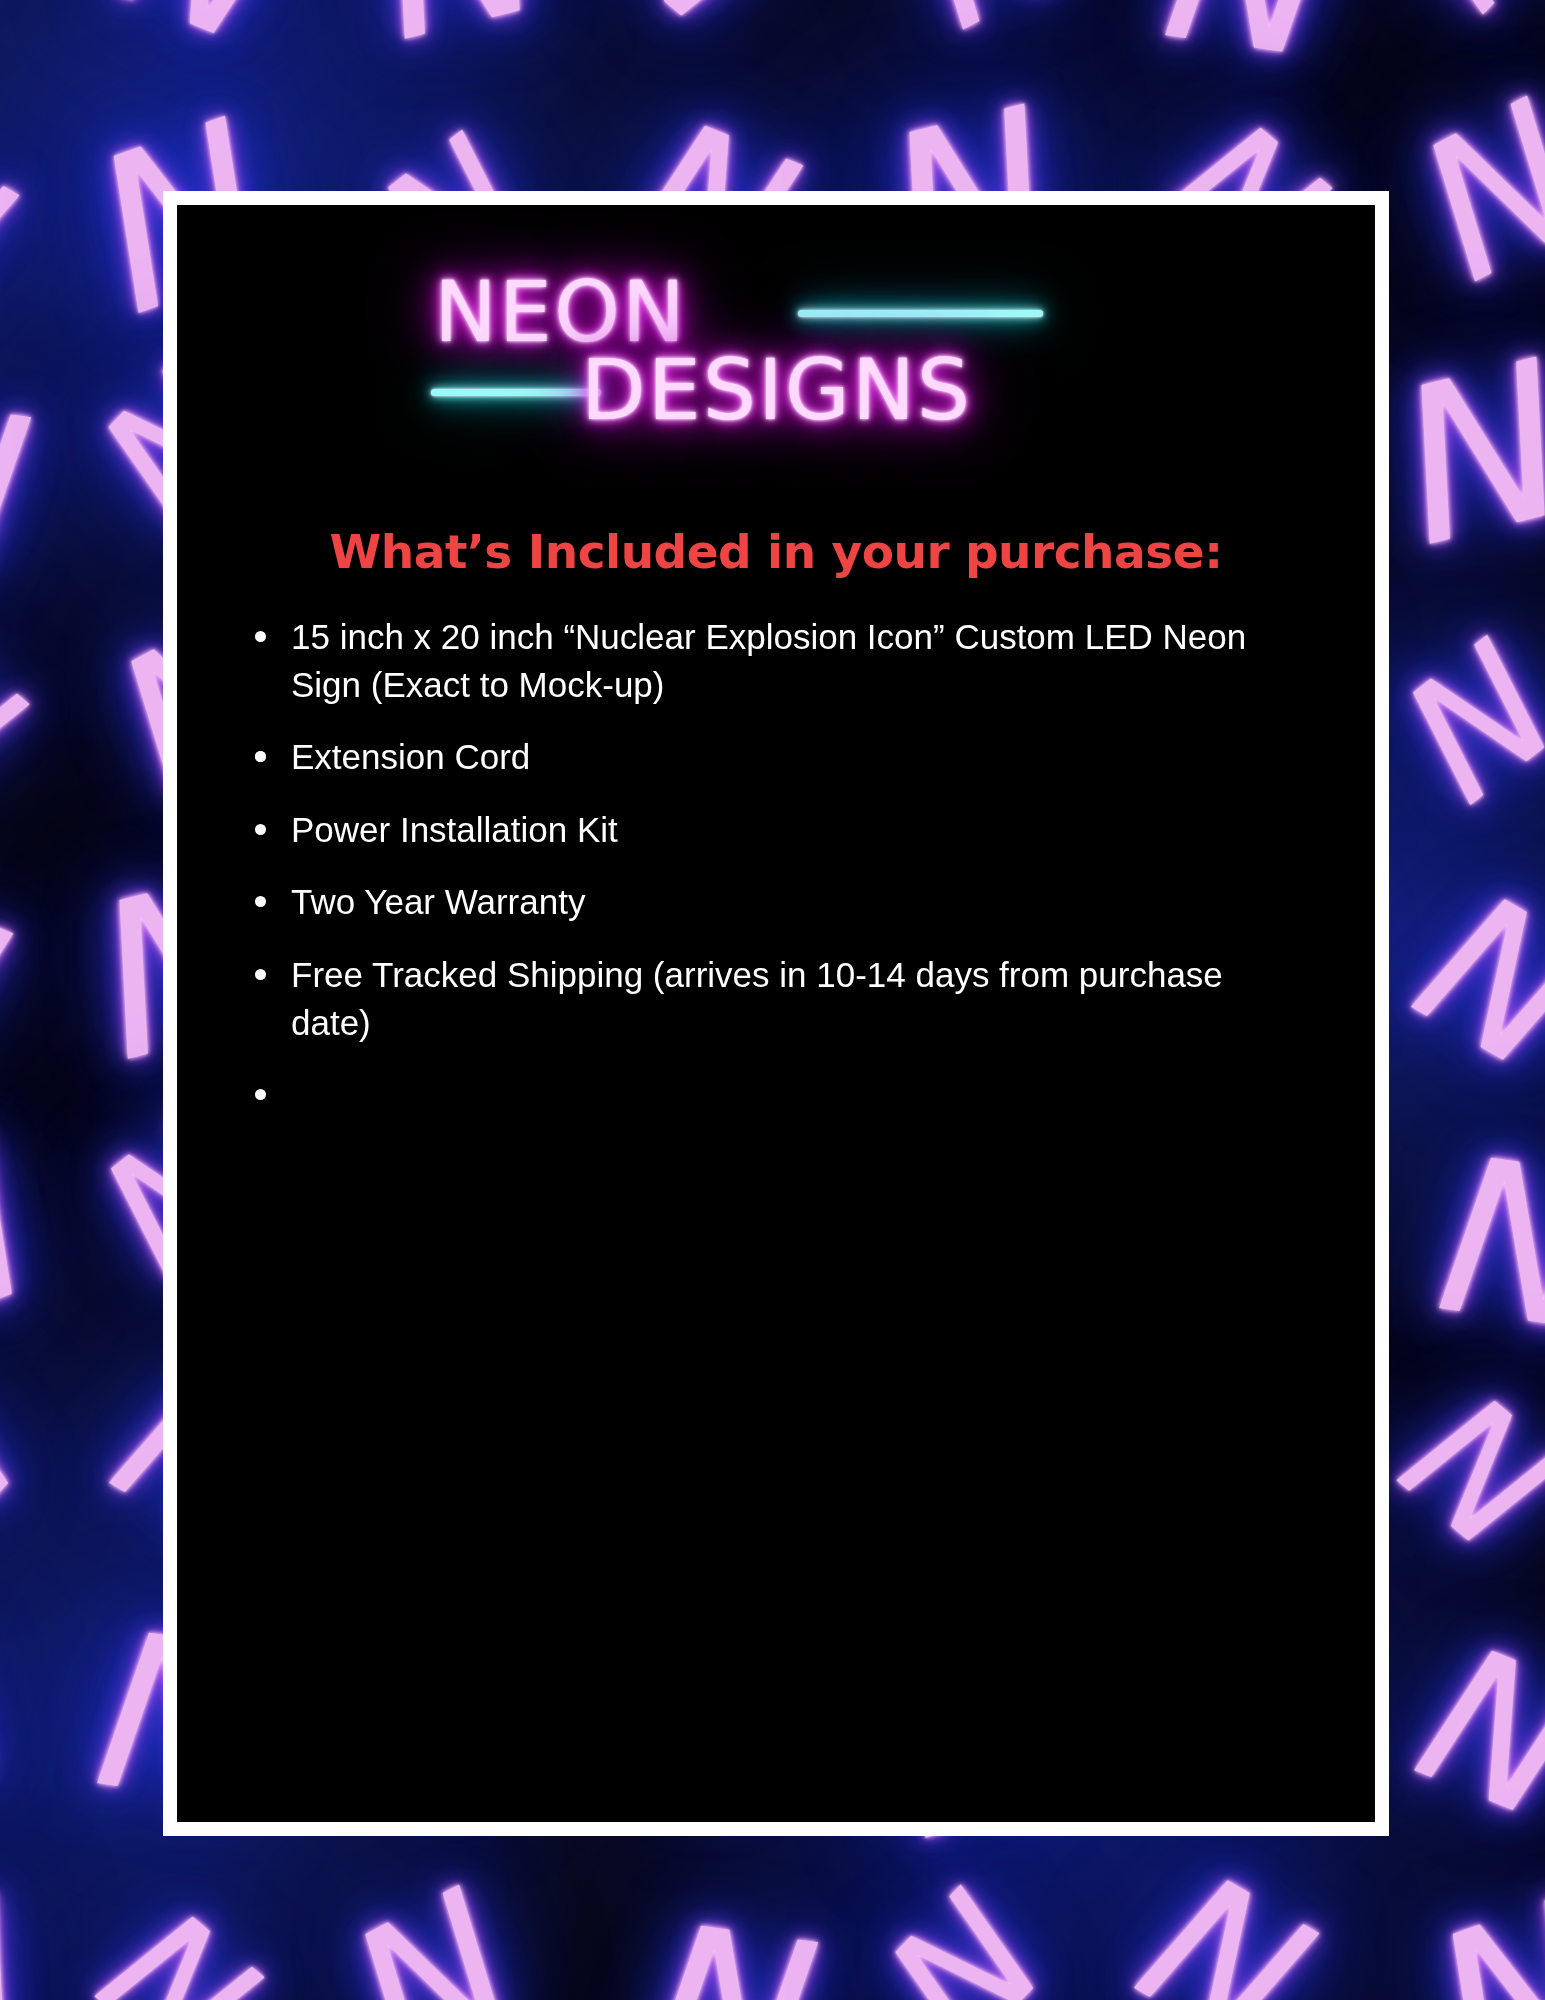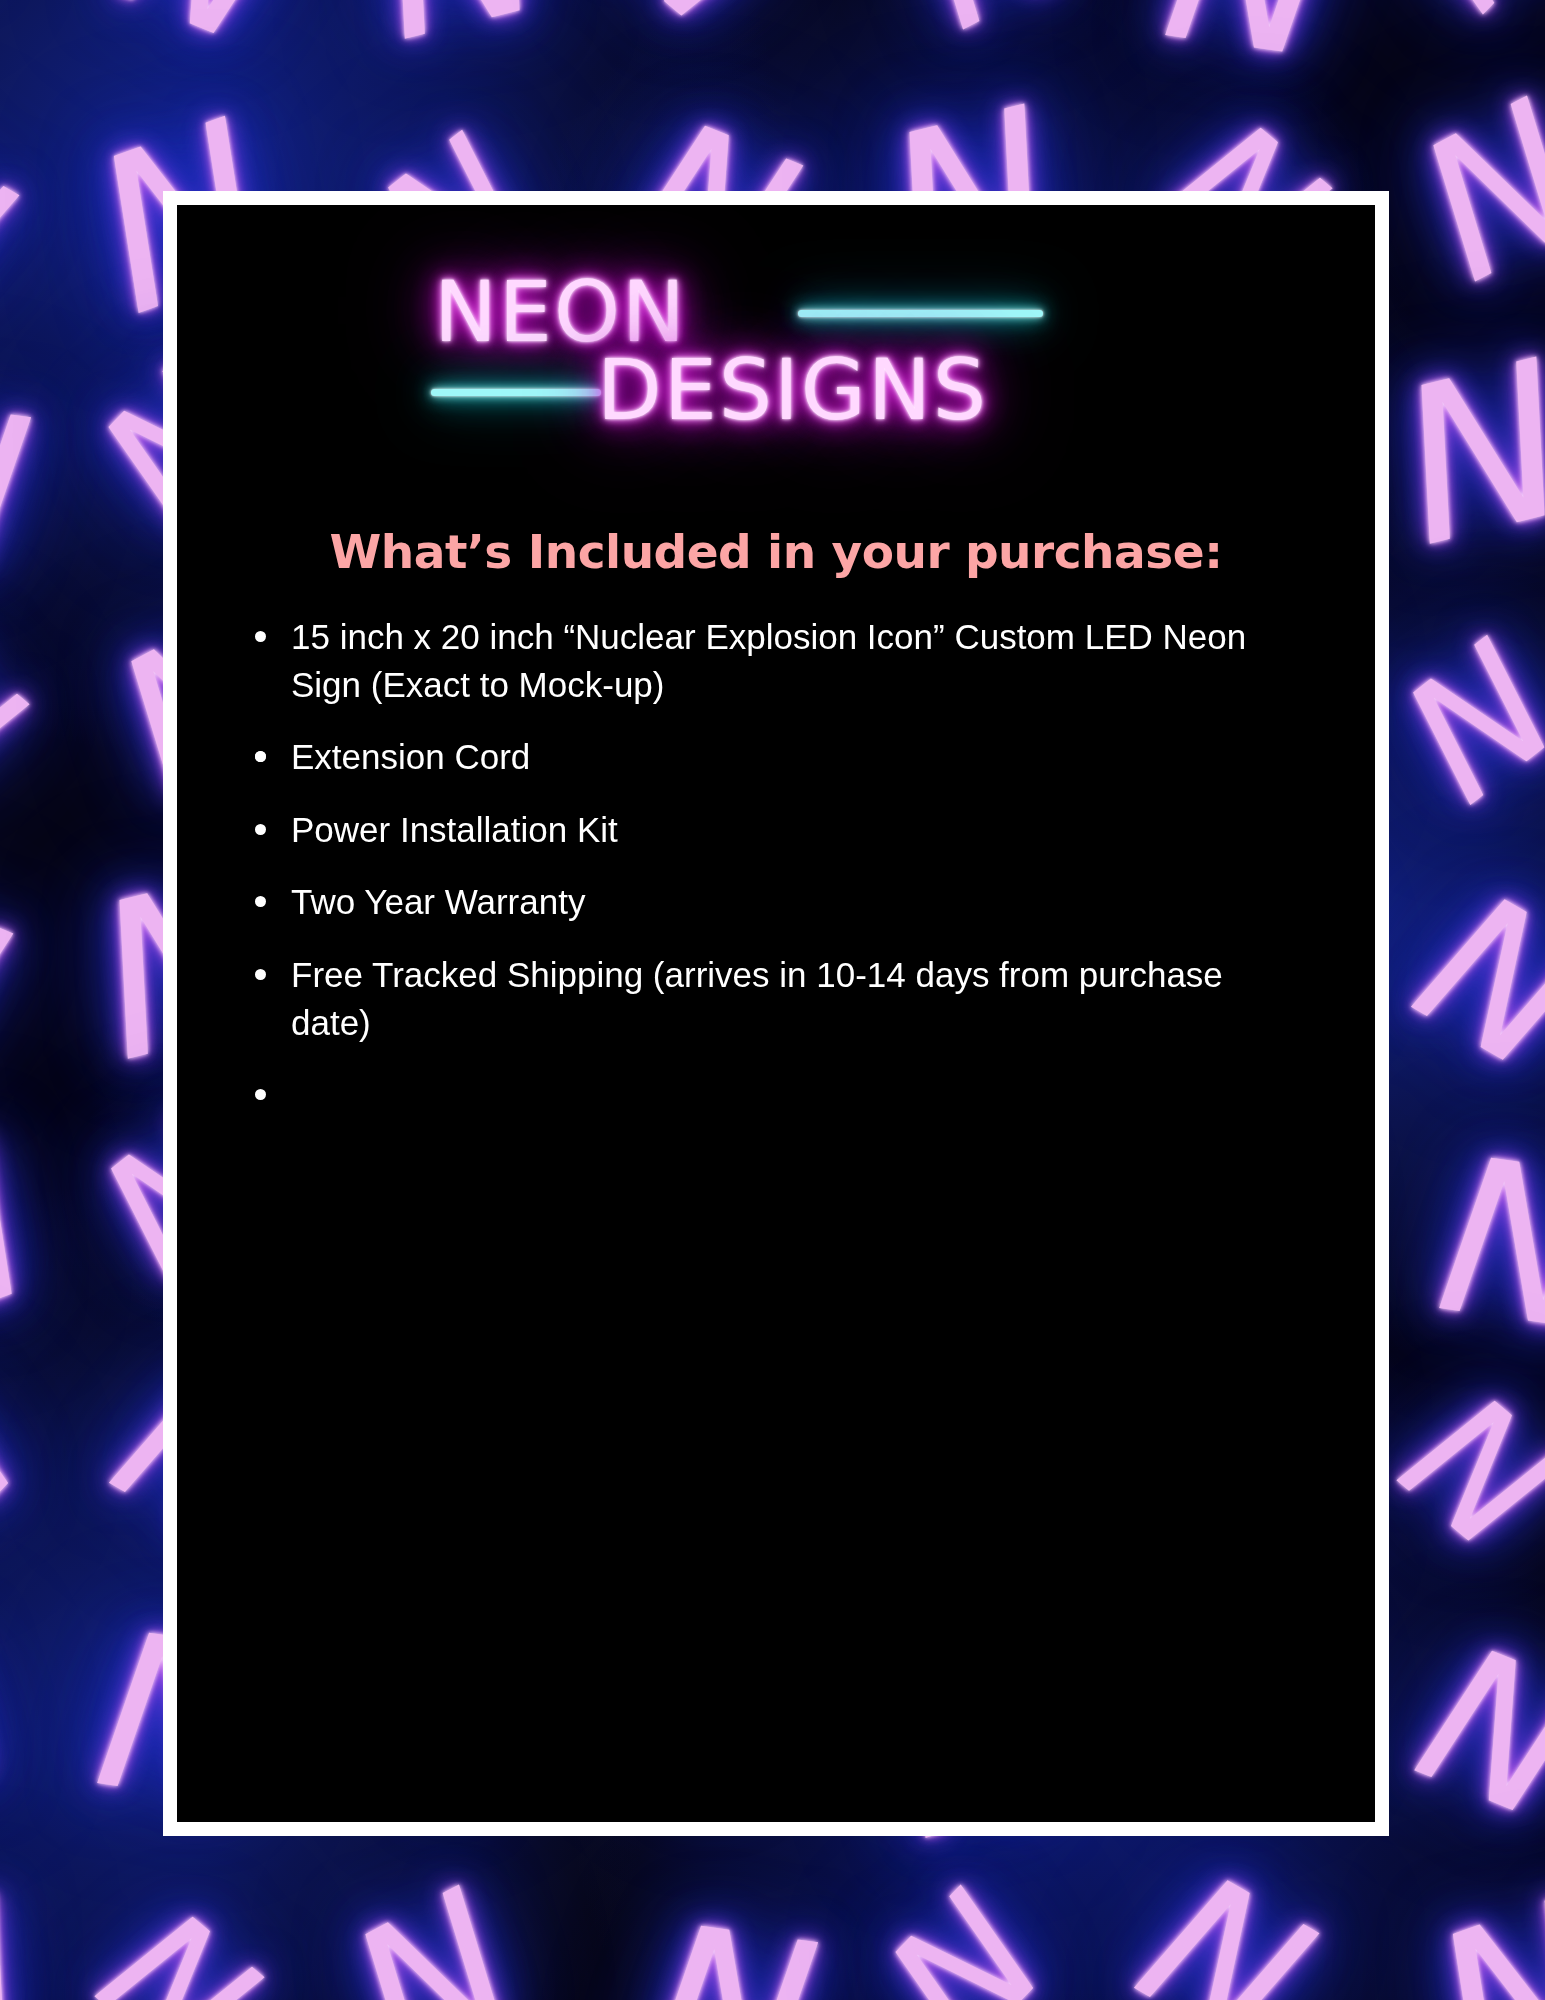--- a/index.html
+++ b/index.html
@@ -99,21 +99,21 @@
       0 0 52px #b800c8,
       0 0 88px #8c00a0;
     white-space: nowrap;
   }
   #logo-neon {
     left: 8px;
     top: 0px;
     font-size: 84px;
   }
   #logo-designs {
-    left: 171px;
+    left: 155px;
     top: 78px;
     font-size: 84px;
   }
   .neon-dash {
     position: absolute;
     height: 7px;
     border-radius: 4px;
     background: #9ff8f8;
     box-shadow:
       0 0 3px #ffffff,
@@ -130,21 +130,21 @@
   #dash-bottom {
     left: 5px;
     top: 126px;
     width: 170px;
   }
 
   
   #heading {
     margin: 46px 0 0 0;
     text-align: center;
-    color: #fca5a5;
+    color: #ef4444;
     font-family: "DejaVu Sans", sans-serif;
     font-weight: bold;
     font-size: 47px;
     letter-spacing: -0.5px;
   }
 
   
   #bullets {
     list-style: none;
     margin: 34px 0 0 0;

